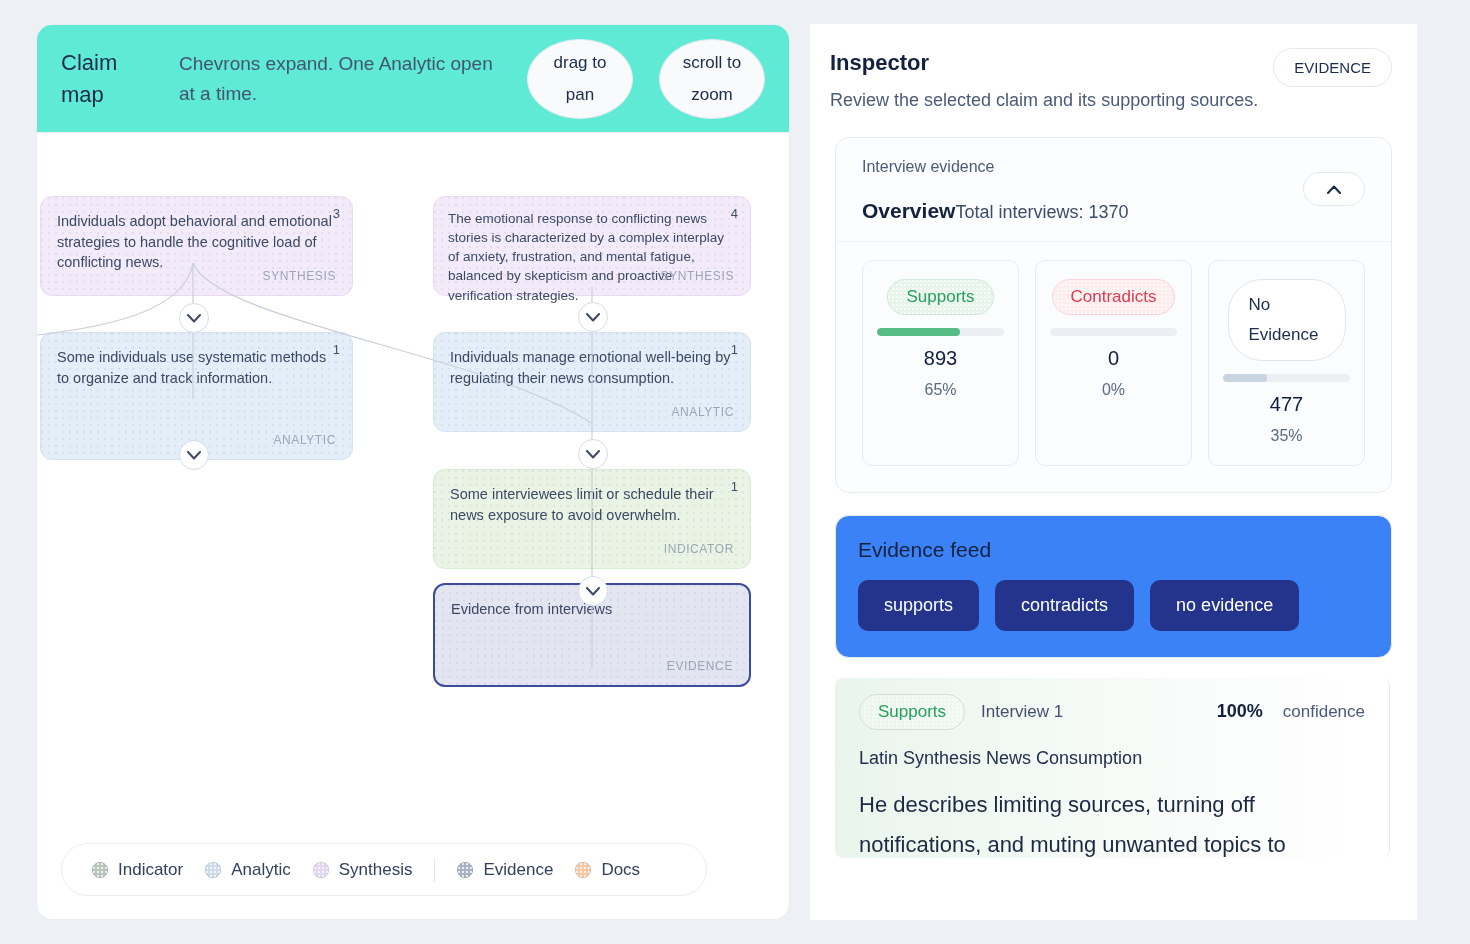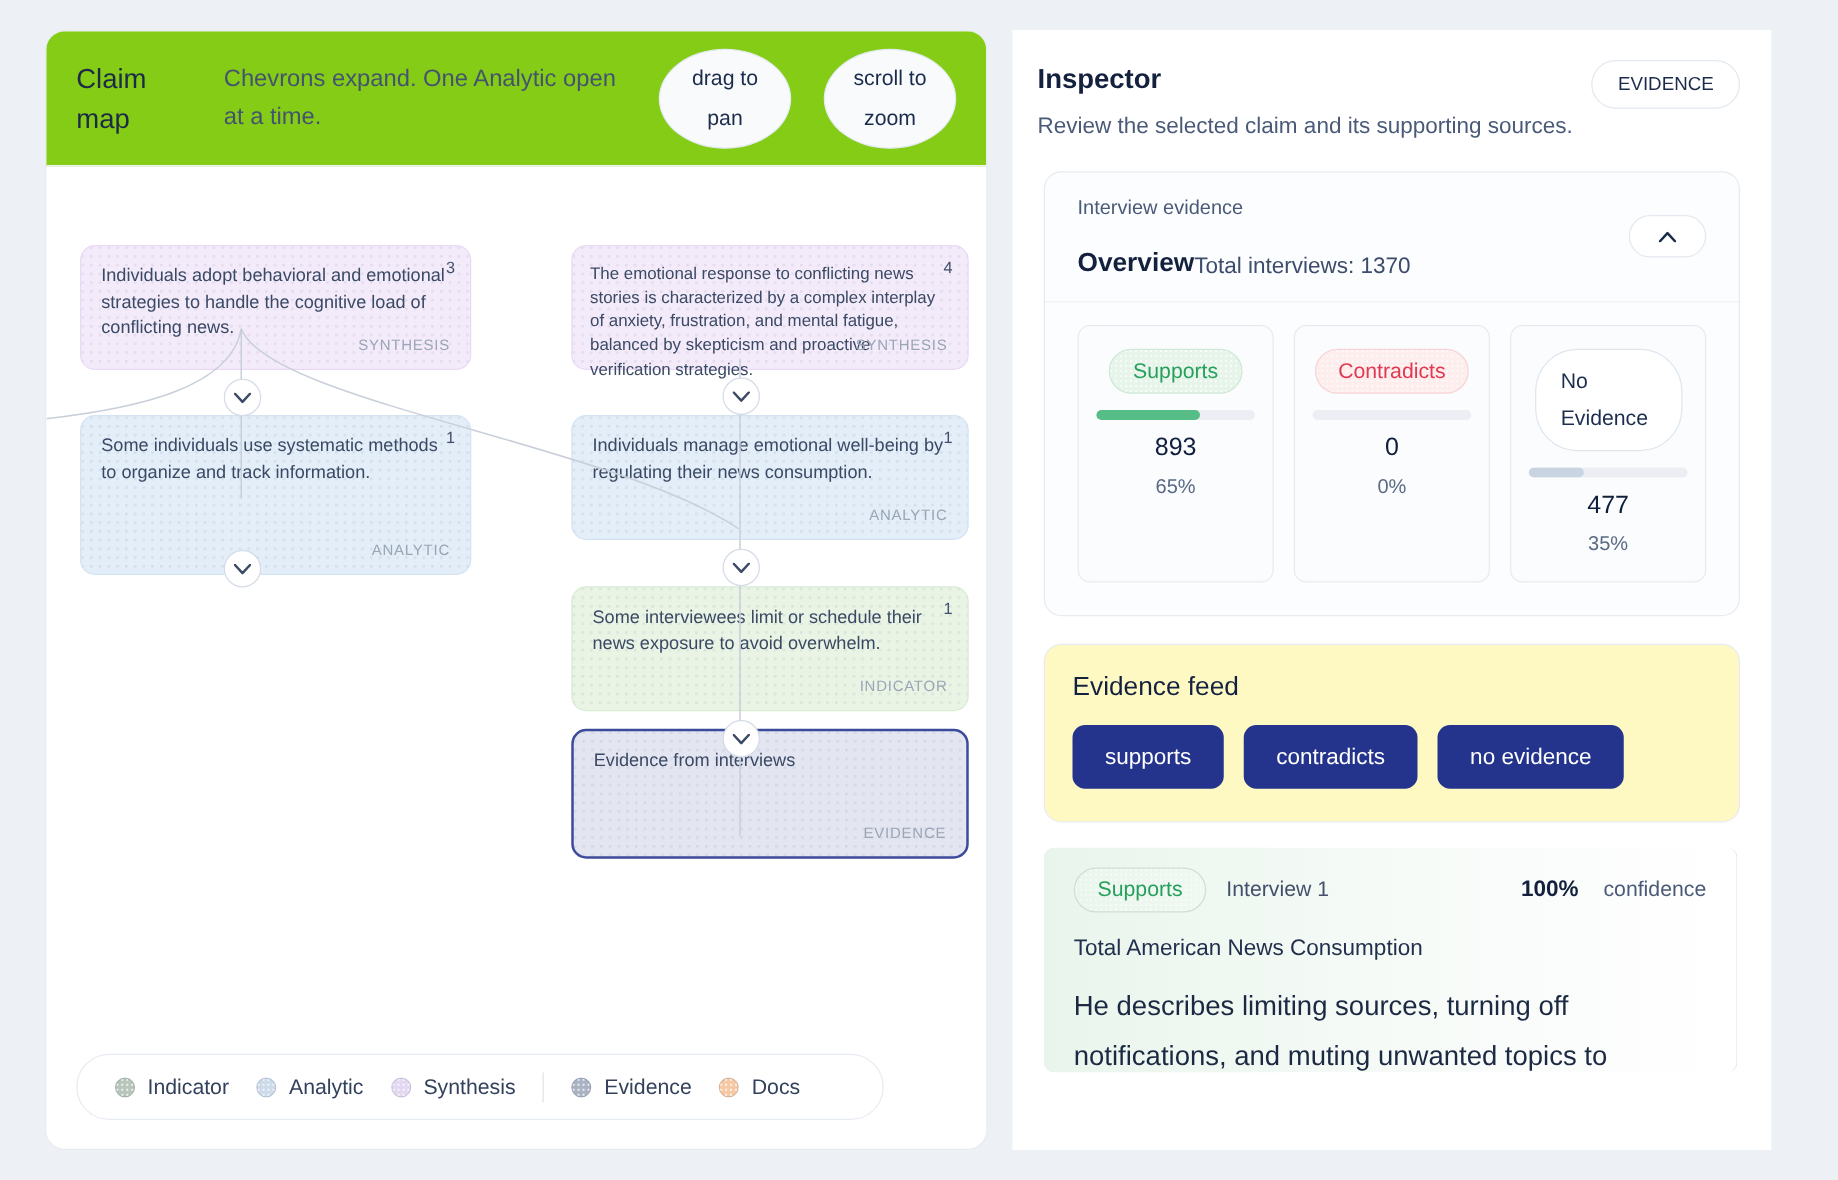--- a/index.html
+++ b/index.html
@@ -4,34 +4,34 @@
 <style>
   * { margin:0; padding:0; box-sizing:border-box; }
   html,body { width:1470px; height:944px; }
   body { background:#edf0f5; font-family:"Liberation Sans", sans-serif; color:#1c2a47; overflow:hidden; }
   .stage { position:relative; width:1470px; height:944px; }
 
   
   .left-panel { position:absolute; left:36px; top:24px; width:754px; height:896px;
     background:#fff; border:1px solid #e8ecf2; border-radius:16px; overflow:hidden; }
   .lp-header { position:relative; z-index:6; display:flex; align-items:center; gap:26px;
-    padding:18px 24px; height:108px; border-bottom:1px solid #eef1f5; background:#84cc16; }
+    padding:18px 24px; height:108px; border-bottom:1px solid #eef1f5; background:#5eead4; }
   .lp-title { width:92px; font-size:22px; font-weight:500; color:#1c2a47; line-height:1.45; }
   .lp-hint { flex:1; font-size:19px; color:#44546f; line-height:1.55; max-width:375px; }
   .hint-pill { flex:none; width:106px; height:80px; border:1px solid #e3eaf2; border-radius:50%;
     background:#f8fafc; display:flex; align-items:center; justify-content:center; text-align:center;
     font-size:17px; color:#1b2b4b; line-height:1.85; padding:4px 10px; }
 
   .map { position:absolute; inset:0; }
   .edges { position:absolute; inset:0; z-index:3; pointer-events:none; }
 
   .node { position:absolute; z-index:2; border-radius:12px; padding:14px 16px; font-size:14.5px;
     line-height:1.42; color:#3a4964; border:1px solid transparent;
     background-image: radial-gradient(circle at 1px 1px, rgba(90,100,140,.10) 1px, transparent 1.4px);
-    background-size:7px 7px;margin-left:24px; }
+    background-size:7px 7px; }
   .node .txt { max-width:285px; }
   .node-synthesis { background-color:#f4ebfa; border-color:#ead9f5; }
   .node-analytic  { background-color:#e3eef8; border-color:#d3e3f2; }
   .node-indicator { background-color:#e9f4e5; border-color:#d8ebd3; }
   .node-evidence  { background-color:#e3e5f1; border:2px solid #3d4b9b; }
   .node-num { position:absolute; top:8px; right:12px; font-size:13px; color:#42506b; }
   .node-type { position:absolute; bottom:10px; right:16px; font-size:12px; letter-spacing:.05em; color:#9aa5b6; }
 
   .chev { position:absolute; z-index:4; width:30px; height:30px; border-radius:50%;
     background:#fff; border:1px solid #d5dce8; display:flex; align-items:center; justify-content:center; cursor:pointer; }
@@ -75,21 +75,21 @@
   .pill-none { background-color:#fff; border:1px solid #dfe6ee; color:#1d2d4d; width:118px;
     padding:10px 0 10px 20px; border-radius:34px; line-height:1.75; font-size:17px; }
   .bar { width:100%; height:8px; border-radius:4px; background:#eceef3; overflow:hidden; margin-top:2px; }
   .bar-fill { height:100%; border-radius:4px; }
   .fill-supports { background:#57bd87; }
   .fill-contradicts { background:#e03a52; }
   .fill-none { background:#c9d4e3; }
   .stat-count { font-size:20px; font-weight:400; color:#0f1e3c; }
   .stat-pct { font-size:16px; color:#5a6a84; }
 
-  .feed-card { margin:22px 25px 0; background:#fef9c3; padding:22px 22px 26px; }
+  .feed-card { margin:22px 25px 0; background:#3b82f6; padding:22px 22px 26px; }
   .feed-heading { font-size:21px; font-weight:500; color:#13213f; }
   .feed-filters { display:flex; gap:16px; margin-top:18px; }
   .filter-btn { background:#24348c; color:#fff; border:none; border-radius:10px;
     padding:15px 26px; font-size:18px; font-family:inherit; cursor:pointer; }
 
   .feed-item { margin:20px 27px 0 25px; height:180px; overflow:hidden; border-radius:8px;
     border-right:1px solid #e6ebf1; background:linear-gradient(90deg, #e9f5ec 0%, #f7fbf8 55%, #ffffff 100%);
     padding:16px 24px; cursor:pointer; }
   .fi-row { display:flex; align-items:center; gap:16px; }
   .fi-pill { border:1px solid #cfe0d2; color:#27a05d; border-radius:999px; padding:7px 18px; font-size:17px;
@@ -276,18 +276,18 @@
     </div>
 
     <div class="feed-item">
       <div class="fi-row">
         <span class="fi-pill">Supports</span>
         <span class="fi-source">Interview 1</span>
         <span class="fi-spacer"></span>
         <span class="fi-conf-val">100%</span>
         <span class="fi-conf-label">confidence</span>
       </div>
-      <div class="fi-title">Total American News Consumption</div>
+      <div class="fi-title">Latin Synthesis News Consumption</div>
       <div class="fi-quote">He describes limiting sources, turning off notifications, and muting unwanted topics to</div>
     </div>
 
   </section>
 </div>
 
 </body></html>

